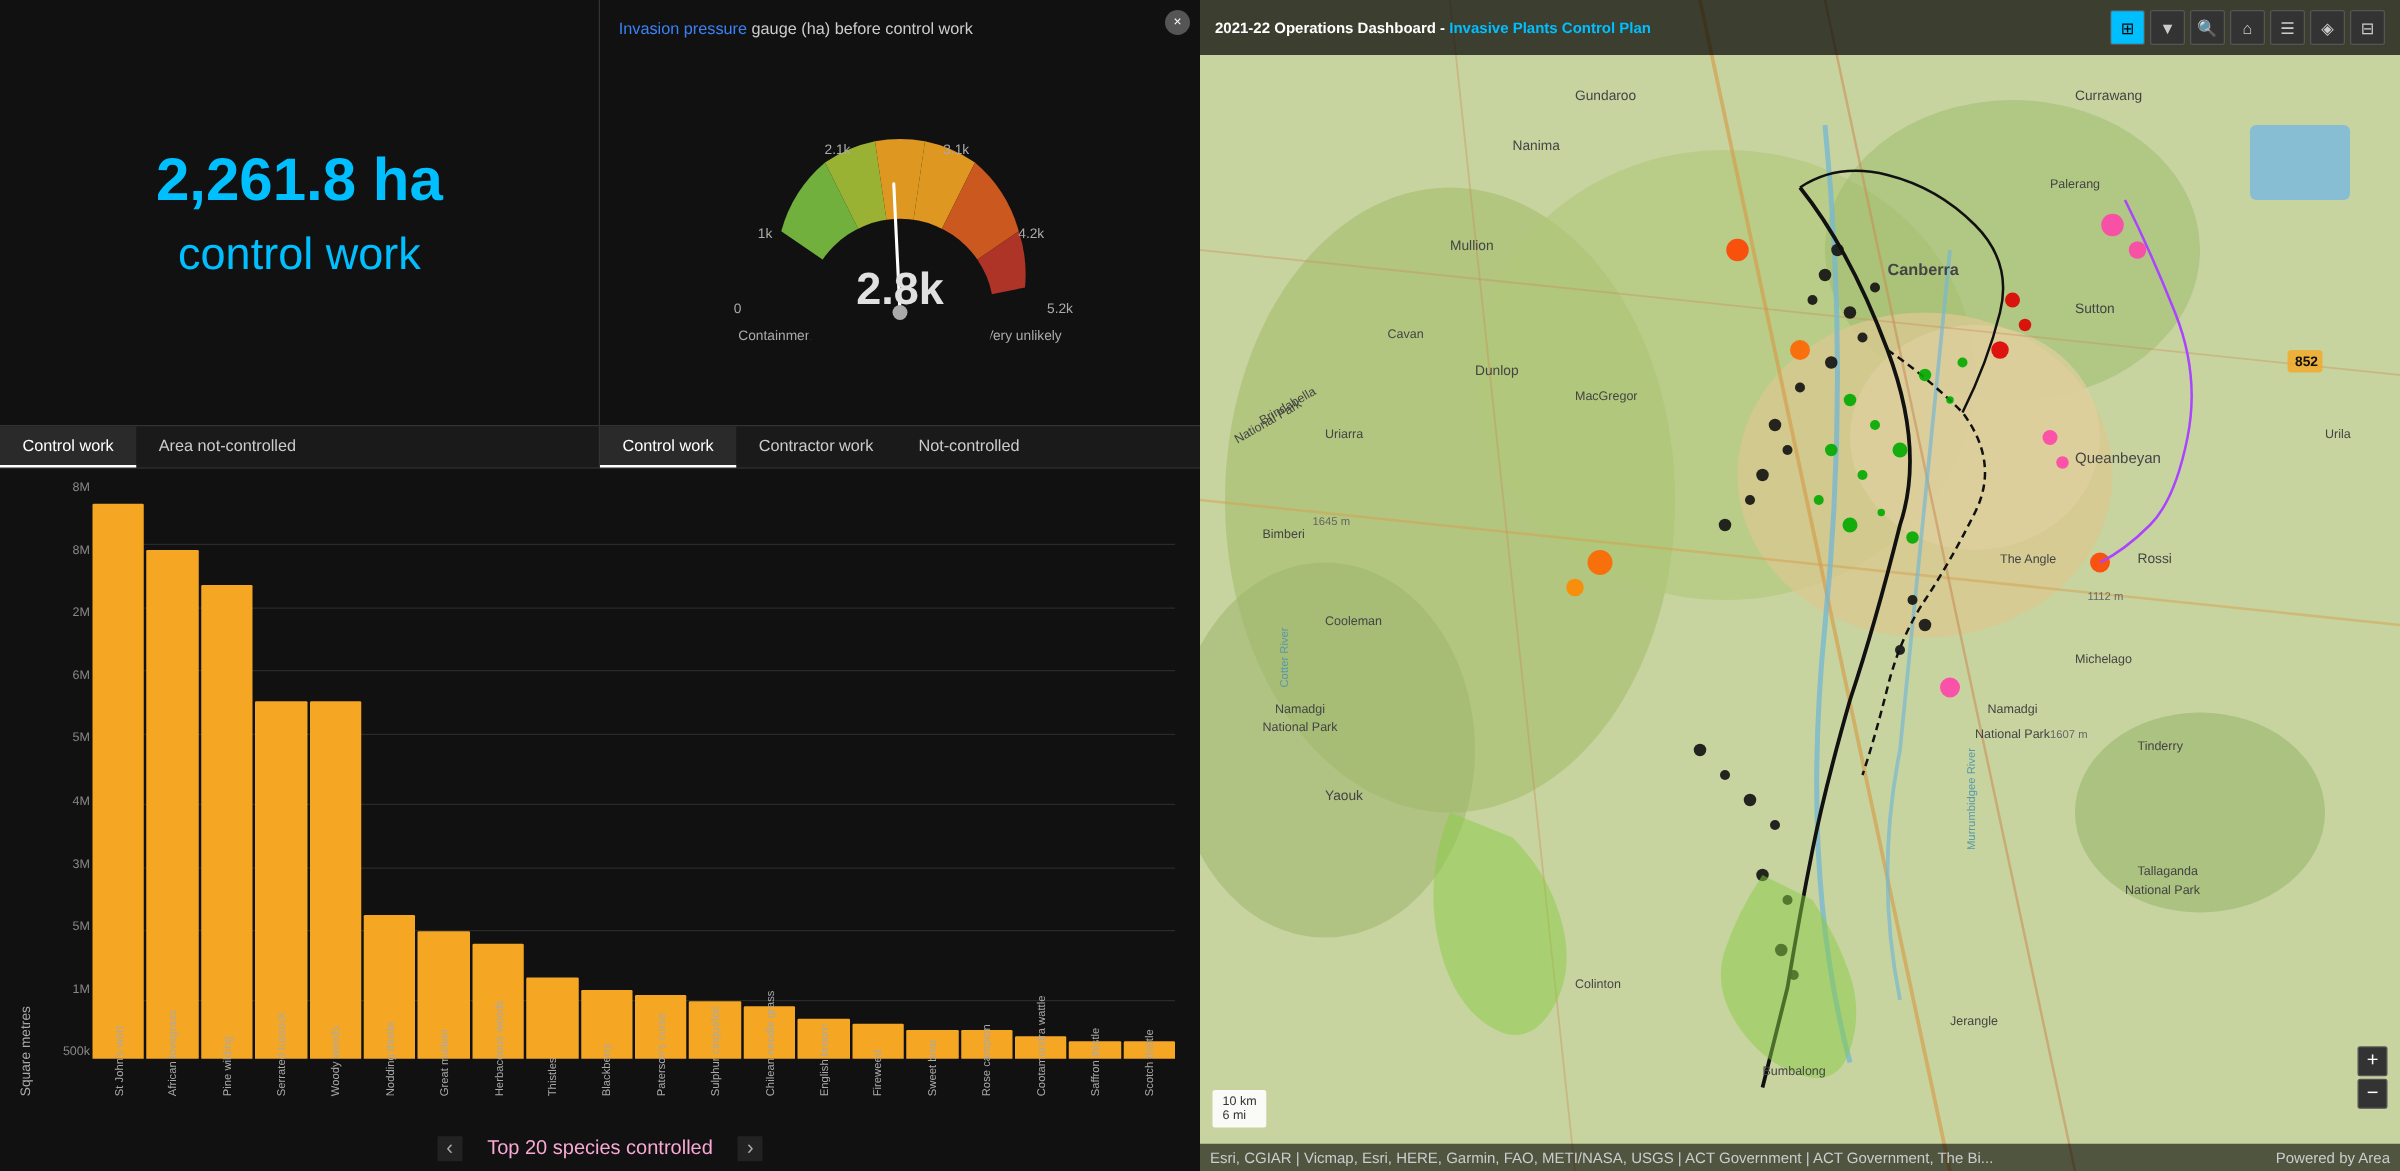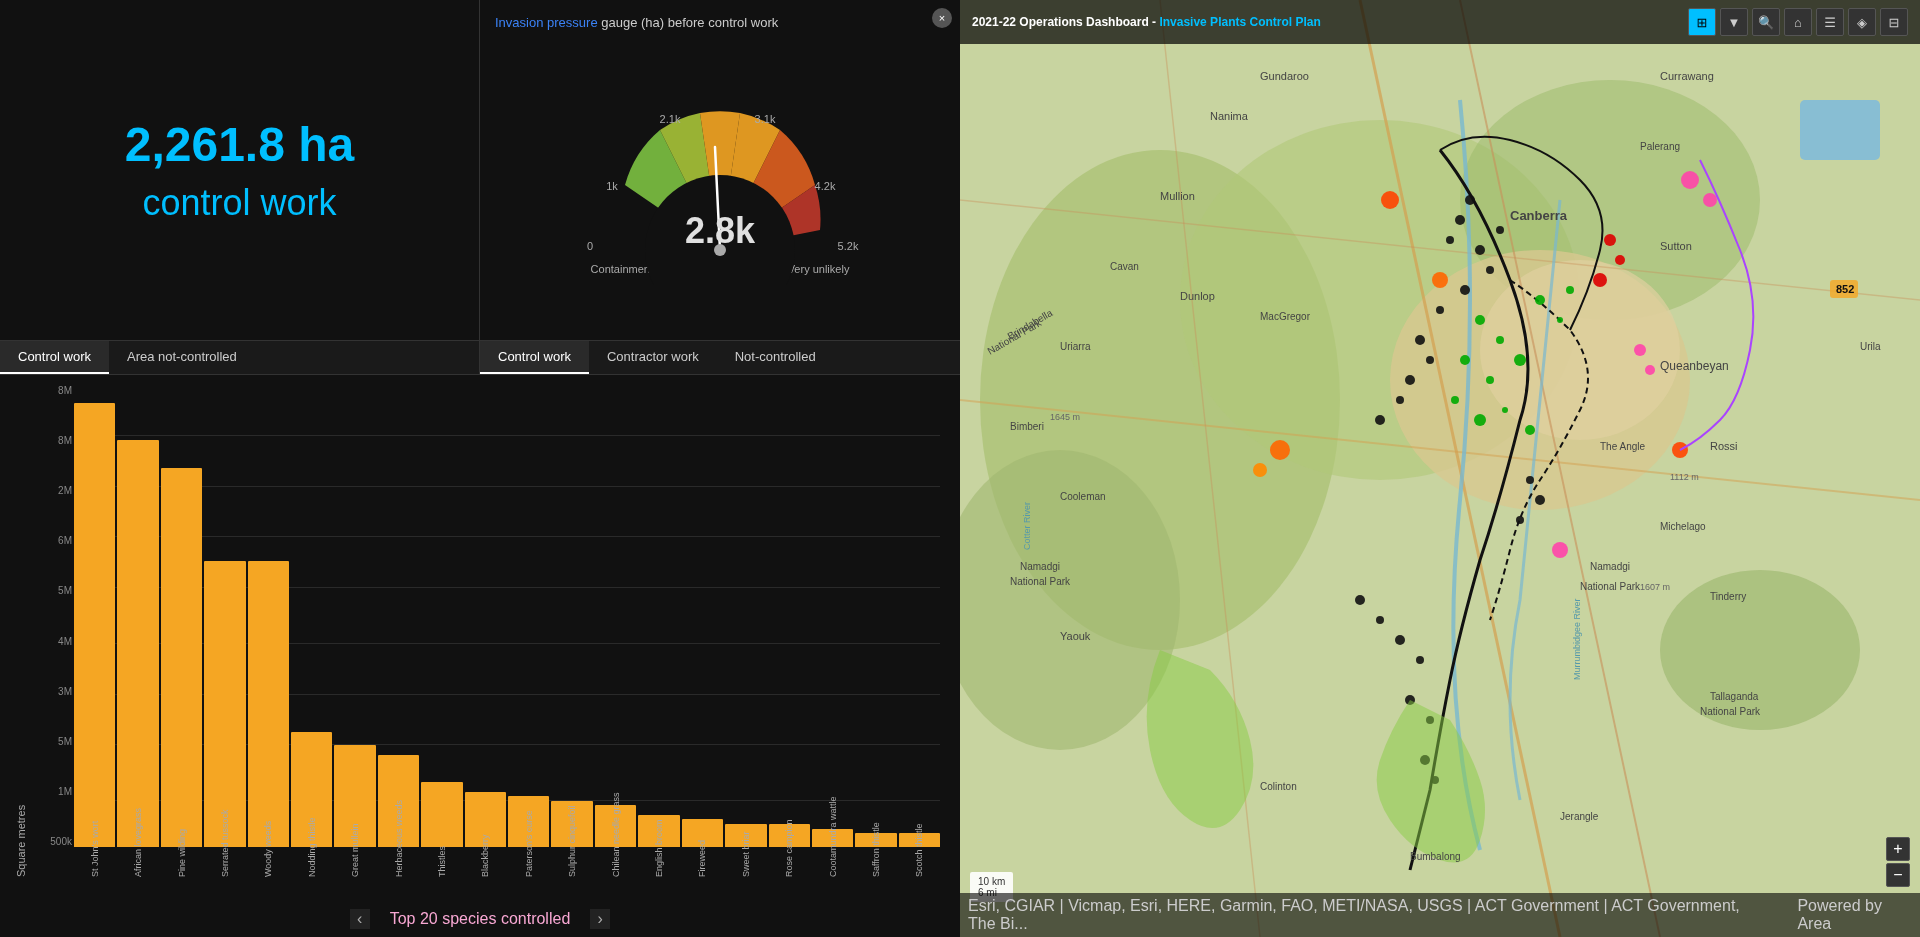--- a/index.html
+++ b/index.html
@@ -361,21 +361,21 @@
       left: 0;
     }
 
     .map-footer {
       position: absolute;
       bottom: 0;
       left: 0;
       right: 0;
       background: rgba(0,0,0,0.6);
       padding: 4px 8px;
-      font-size: 16px;
+      font-size: 12px;
       color: #ccc;
       display: flex;
       justify-content: space-between;
       align-items: center;
       gap: 44px;
     }
 
     .map-scale {
       position: absolute;
       bottom: 35px;

